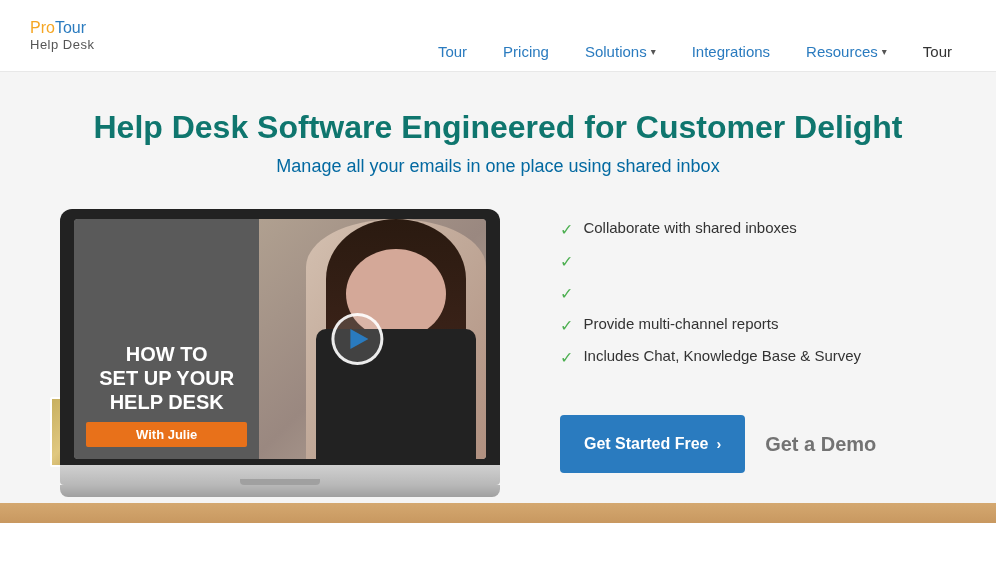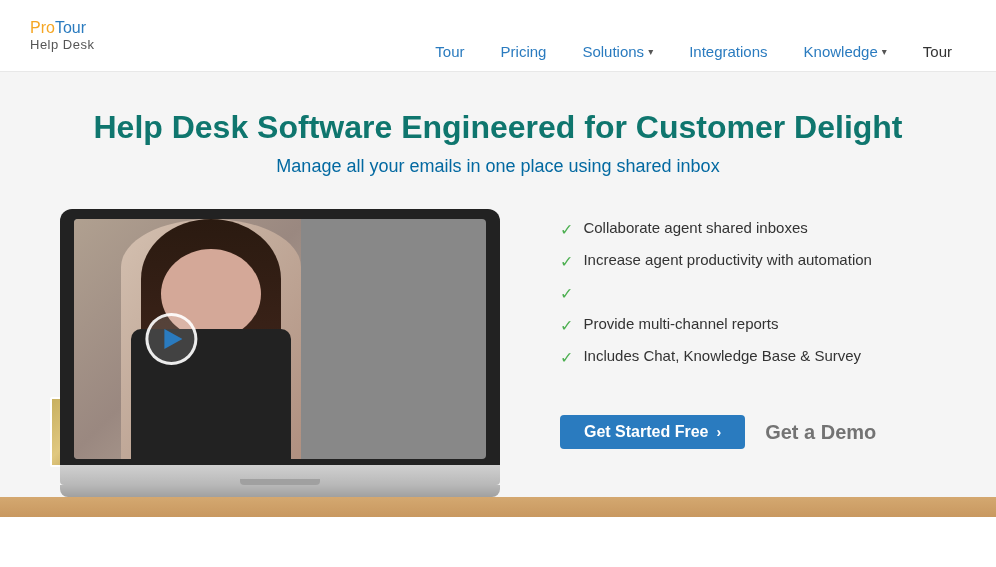--- a/index.html
+++ b/index.html
@@ -230,21 +230,21 @@
     .cta-row {
       display: flex;
       align-items: center;
       gap: 20px;
       margin-top: 8px;
     }
     .btn-primary {
       background: #2a7bbf;
       color: #fff;
       border: none;
-      padding: 8px 24px;
+      padding: 20px 24px;
       font-size: 16px;
       font-weight: 600;
       border-radius: 4px;
       cursor: pointer;
       display: flex;
       align-items: center;
       gap: 8px;
       text-decoration: none;
     }
     .btn-chevron {
@@ -279,21 +279,21 @@
 
   <nav>
     <a class="nav-item">Tour</a>
     <a class="nav-item">Pricing</a>
     <a class="nav-item">
       <span>Solutions</span>
       <span class="chevron">▾</span>
     </a>
     <a class="nav-item">Integrations</a>
     <a class="nav-item">
-      <span>Knowledge</span>
+      <span>Resources</span>
       <span class="chevron">▾</span>
     </a>
     <a class="nav-item plain">Tour</a>
   </nav>
 </header>
 
 <section class="hero">
   <h1 class="hero-title">Help Desk Software Engineered for Customer Delight</h1>
   <p class="hero-subtitle">Manage all your emails in one place using shared inbox</p>
 
@@ -302,20 +302,28 @@
     <div class="laptop-wrapper">
 
       <div class="corner-photo">
         <div style="width:100%;height:100%;background:linear-gradient(135deg,#c8b060,#e0c880,#b09040);"></div>
       </div>
 
       <div class="laptop">
         <div class="laptop-screen-outer">
           <div class="laptop-screen-inner">
 
+            <div class="video-left">
+              <div class="video-text">
+                <span>HOW TO</span><br>
+                <span>SET UP YOUR</span><br>
+                <span>HELP DESK</span>
+              </div>
+              <span class="video-badge">With Julie</span>
+            </div>
 
             <div class="video-right">
 
               <div style="position:absolute;bottom:0;right:0;width:180px;height:240px;overflow:hidden;">
                 <div style="width:100%;height:100%;background:linear-gradient(to bottom right, #d4c0b0, #c0a898, #b09080);border-radius:50% 50% 0 0 / 20% 20% 0 0;"></div>
 
                 <div style="position:absolute;top:0;left:20px;width:140px;height:120px;background:linear-gradient(to bottom, #2a1a10, #3a2218);border-radius:50% 50% 0 0;"></div>
 
                 <div style="position:absolute;top:30px;left:40px;width:100px;height:90px;background:#d4a898;border-radius:50%;"></div>
 
@@ -330,25 +338,24 @@
         </div>
         <div class="laptop-base"></div>
         <div class="laptop-foot"></div>
       </div>
     </div>
 
     <div class="features-side">
       <ul class="feature-list">
         <li class="feature-item">
           <span class="check-icon">✓</span>
-          <span>Collaborate agent shared inboxes</span>
-        </li>
-        <li class="feature-item">
-          <span class="check-icon">✓</span>
-          <span>Increase agent productivity with automation</span>
+          <span>Collaborate with shared inboxes</span>
+        </li>
+        <li class="feature-item">
+          <span class="check-icon">✓</span>
         </li>
         <li class="feature-item">
           <span class="check-icon">✓</span>
         </li>
         <li class="feature-item">
           <span class="check-icon">✓</span>
           <span>Provide multi-channel reports</span>
         </li>
         <li class="feature-item">
           <span class="check-icon">✓</span>

